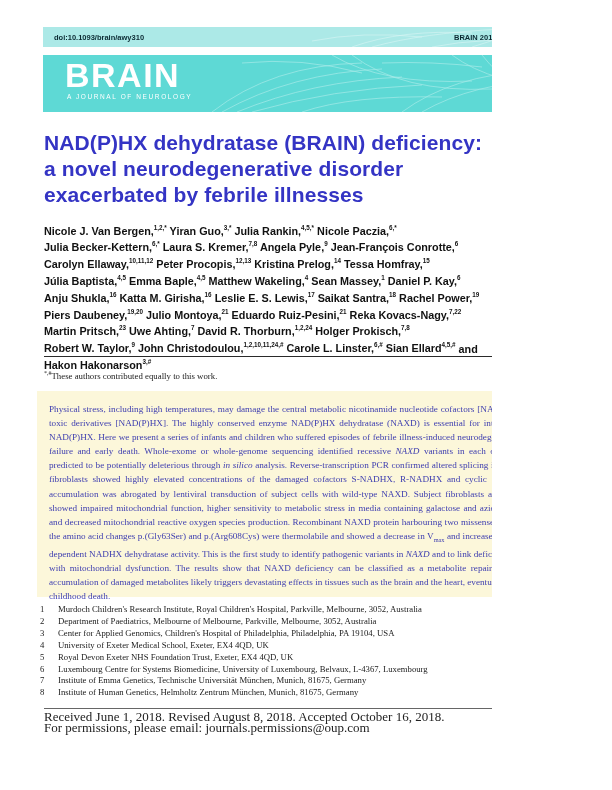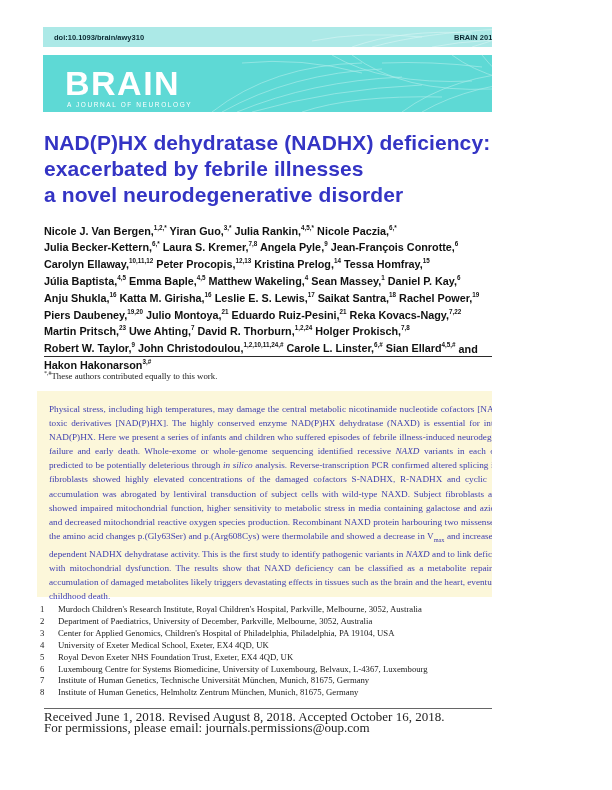--- a/index.html
+++ b/index.html
@@ -17,21 +17,21 @@
   }
   .doi-strip .right { display:flex; align-items:center; gap:7px; position:relative; z-index:2;justify-content:flex-end; }
   .doi-strip .left  { position:relative; z-index:2; }
   .strip-art { position:absolute; right:0; top:0; height:20px; z-index:1; }
   .banner {
     position:absolute; left:43px; top:55px; width:529px; height:57px;
     background:#5ed9d5; color:#ffffff; overflow:hidden;
     font-family:"Liberation Sans", sans-serif;
   }
   .banner-art { position:absolute; right:0; top:0; height:57px; z-index:1; }
-  .banner-text { position:relative; z-index:2; padding:11px 0 0 22px; }
+  .banner-text { position:relative; z-index:2; padding:3px 0 0 22px; }
   .brain-logo { font-size:34px; font-weight:bold; letter-spacing:1.5px; line-height:1.0; }
   .brain-tagline { font-size:6.5px; letter-spacing:1.6px; margin-top:1px; margin-left:2px; }
   
   .title {
     position:absolute; left:44px; top:130px; width:520px;
     font-family:"Liberation Sans", sans-serif; font-weight:bold;
     font-size:21px; line-height:26px; color:#3434c4; letter-spacing:0.1px;
   }
   .authors {
     position:absolute; left:44px; top:221px; width:528px;
@@ -111,23 +111,23 @@
           <path d="M90,8 Q150,2 210,18"></path>
       </g>
     </svg>
     <div class="banner-text">
       <div class="brain-logo">BRAIN</div>
       <div class="brain-tagline">A JOURNAL OF NEUROLOGY</div>
     </div>
   </div>
 
   <div class="title">
-      <div>NAD(P)HX dehydratase (NADHX) deficiency:</div>
+      <div>NAD(P)HX dehydratase (BRAIN) deficiency:</div>
+      <div>a novel neurodegenerative disorder</div>
       <div>exacerbated by febrile illnesses</div>
-      <div>a novel neurodegenerative disorder</div>
     </div>
 
   <div class="authors">
       <div><span class="author-seg">Nicole J. Van Bergen,<sup>1,2,*</sup></span> <span class="author-seg">Yiran Guo,<sup>3,*</sup></span> <span class="author-seg">Julia Rankin,<sup>4,5,*</sup></span> <span class="author-seg">Nicole Paczia,<sup>6,*</sup></span></div>
       <div><span class="author-seg">Julia Becker-Kettern,<sup>6,*</sup></span> <span class="author-seg">Laura S. Kremer,<sup>7,8</sup></span> <span class="author-seg">Angela Pyle,<sup>9</sup></span> <span class="author-seg">Jean-François Conrotte,<sup>6</sup></span></div>
       <div><span class="author-seg">Carolyn Ellaway,<sup>10,11,12</sup></span> <span class="author-seg">Peter Procopis,<sup>12,13</sup></span> <span class="author-seg">Kristina Prelog,<sup>14</sup></span> <span class="author-seg">Tessa Homfray,<sup>15</sup></span></div>
       <div><span class="author-seg">Júlia Baptista,<sup>4,5</sup></span> <span class="author-seg">Emma Baple,<sup>4,5</sup></span> <span class="author-seg">Matthew Wakeling,<sup>4</sup></span> <span class="author-seg">Sean Massey,<sup>1</sup></span> <span class="author-seg">Daniel P. Kay,<sup>6</sup></span></div>
       <div><span class="author-seg">Anju Shukla,<sup>16</sup></span> <span class="author-seg">Katta M. Girisha,<sup>16</sup></span> <span class="author-seg">Leslie E. S. Lewis,<sup>17</sup></span> <span class="author-seg">Saikat Santra,<sup>18</sup></span> <span class="author-seg">Rachel Power,<sup>19</sup></span></div>
       <div><span class="author-seg">Piers Daubeney,<sup>19,20</sup></span> <span class="author-seg">Julio Montoya,<sup>21</sup></span> <span class="author-seg">Eduardo Ruiz-Pesini,<sup>21</sup></span> <span class="author-seg">Reka Kovacs-Nagy,<sup>7,22</sup></span></div>
       <div><span class="author-seg">Martin Pritsch,<sup>23</sup></span> <span class="author-seg">Uwe Ahting,<sup>7</sup></span> <span class="author-seg">David R. Thorburn,<sup>1,2,24</sup></span> <span class="author-seg">Holger Prokisch,<sup>7,8</sup></span></div>
@@ -140,41 +140,41 @@
 
   <div class="abstract"><span>Physical stress, including high temperatures, may damage the central metabolic nicotinamide nucleotide cofactors [NAD(P)H], generating toxic derivatives [NAD(P)HX]. The highly conserved enzyme NAD(P)HX dehydratase (NAXD) is essential for intracellular repair of NAD(P)HX. Here we present a series of infants and children who suffered episodes of febrile illness-induced neurodegeneration or cardiac failure and early death. Whole-exome or whole-genome sequencing identified recessive </span><i>NAXD</i><span> variants in each case. Variants were predicted to be potentially deleterious through </span><i>in silico</i><span> analysis. Reverse-transcription PCR confirmed altered splicing in one case. Subject fibroblasts showed highly elevated concentrations of the damaged cofactors S-NADHX, R-NADHX and cyclic NADHX. NADHX accumulation was abrogated by lentiviral transduction of subject cells with wild-type NAXD. Subject fibroblasts and muscle biopsies showed impaired mitochondrial function, higher sensitivity to metabolic stress in media containing galactose and azide, but not glucose, and decreased mitochondrial reactive oxygen species production. Recombinant NAXD protein harbouring two missense variants leading to the amino acid changes p.(Gly63Ser) and p.(Arg608Cys) were thermolabile and showed a decrease in V</span><sub>max</sub><span> and increase in K</span><sub>M</sub><span> for the ATP-dependent NADHX dehydratase activity. This is the first study to identify pathogenic variants in </span><i>NAXD</i><span> and to link deficient NADHX repair with mitochondrial dysfunction. The results show that NAXD deficiency can be classified as a metabolite repair disorder in which accumulation of damaged metabolites likely triggers devastating effects in tissues such as the brain and the heart, eventually leading to early childhood death.</span></div>
 
   <div class="affiliations">
       <div class="affil-row">
         <span class="affil-num">1</span>
         <span class="affil-txt">Murdoch Children's Research Institute, Royal Children's Hospital, Parkville, Melbourne, 3052, Australia</span>
       </div>
       <div class="affil-row">
         <span class="affil-num">2</span>
-        <span class="affil-txt">Department of Paediatrics, University of December, Parkville, Melbourne, 3052, Australia</span>
+        <span class="affil-txt">Department of Paediatrics, Melbourne of Melbourne, Parkville, Melbourne, 3052, Australia</span>
       </div>
       <div class="affil-row">
         <span class="affil-num">3</span>
         <span class="affil-txt">Center for Applied Genomics, Children's Hospital of Philadelphia, Philadelphia, PA 19104, USA</span>
       </div>
       <div class="affil-row">
         <span class="affil-num">4</span>
         <span class="affil-txt">University of Exeter Medical School, Exeter, EX4 4QD, UK</span>
       </div>
       <div class="affil-row">
         <span class="affil-num">5</span>
         <span class="affil-txt">Royal Devon Exeter NHS Foundation Trust, Exeter, EX4 4QD, UK</span>
       </div>
       <div class="affil-row">
         <span class="affil-num">6</span>
         <span class="affil-txt">Luxembourg Centre for Systems Biomedicine, University of Luxembourg, Belvaux, L-4367, Luxembourg</span>
       </div>
       <div class="affil-row">
         <span class="affil-num">7</span>
-        <span class="affil-txt">Institute of Human Genetics, Technische Universität München, Munich, 81675, Germany</span>
+        <span class="affil-txt">Institute of Emma Genetics, Technische Universität München, Munich, 81675, Germany</span>
       </div>
       <div class="affil-row">
         <span class="affil-num">8</span>
         <span class="affil-txt">Institute of Human Genetics, Helmholtz Zentrum München, Munich, 81675, Germany</span>
       </div>
     </div>
 
   <div class="footer-rule"></div>
   <div class="footer">
       <div>Received June 1, 2018. Revised August 8, 2018. Accepted October 16, 2018.</div>

